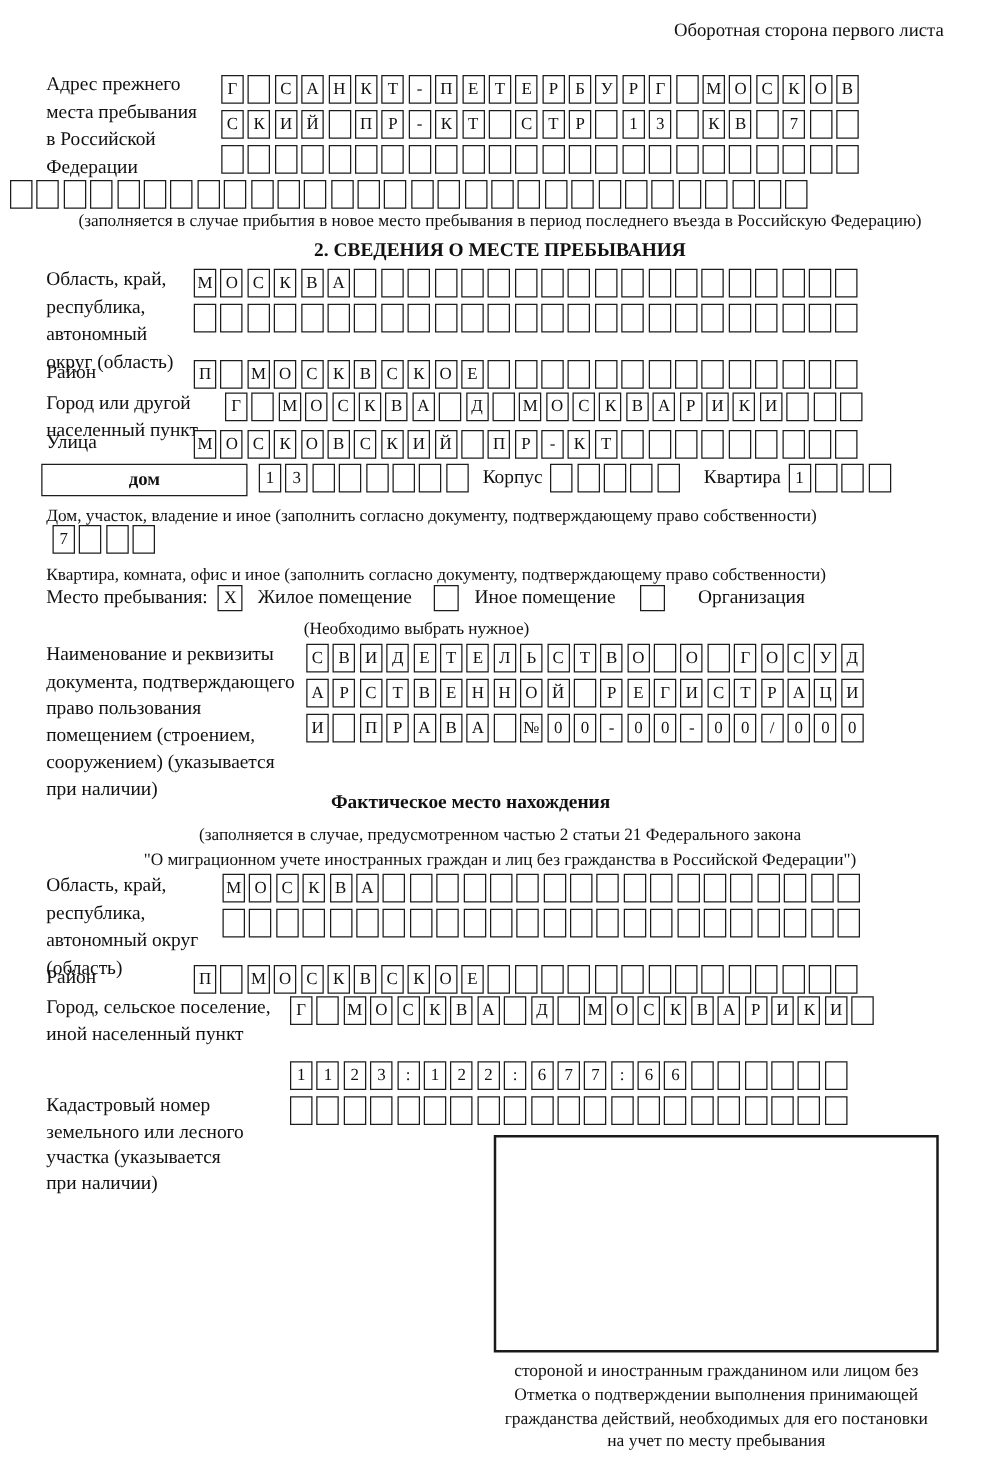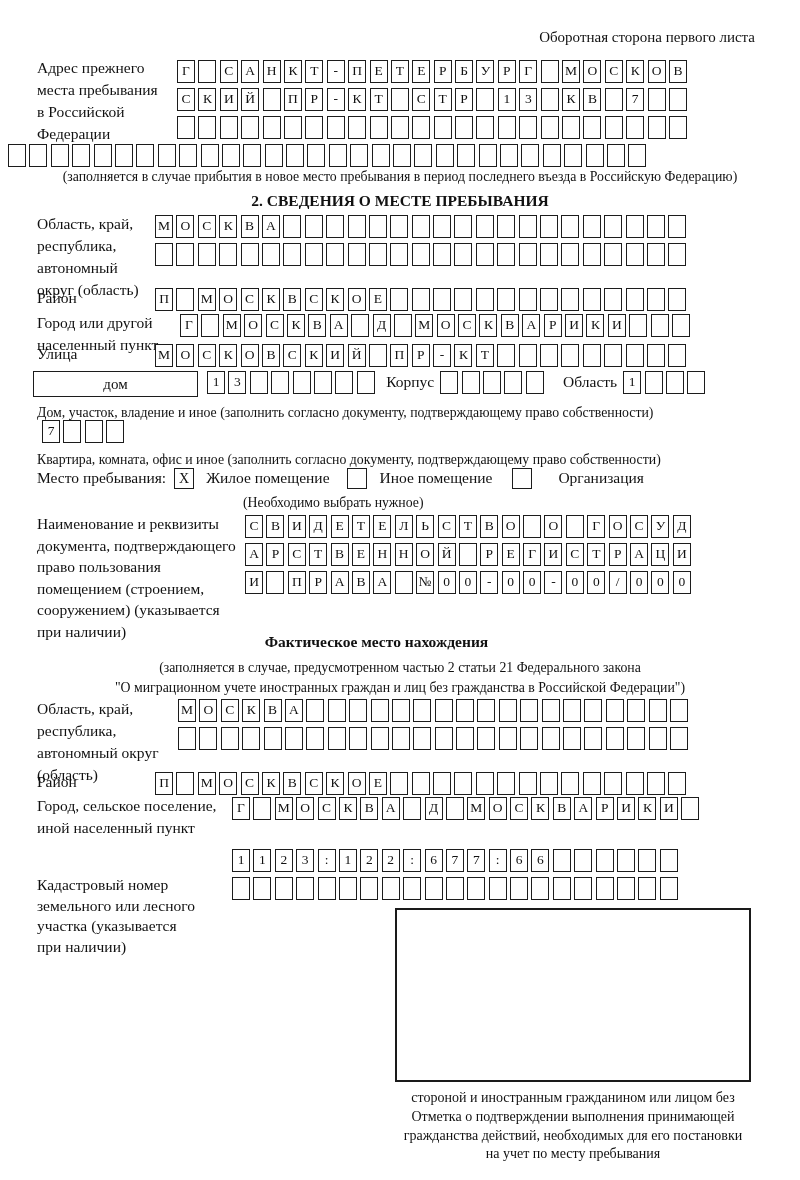--- a/index.html
+++ b/index.html
@@ -30,41 +30,42 @@
   }
   .hrow { display: flex; align-items: flex-start; }
   .hrow .boxrow { margin-bottom: 0; }
   .bigbox {
     flex: none;
     height: 26px;
     border: 1.6px solid #1c1c1c;
     display: flex; align-items: center; justify-content: center;
     font-size: 15px;
     background: #fff;
+    font-weight: bold;
   }
   .inl { flex: none; }
   .chk {
     flex: none; display: inline-block;
     width: 20px; height: 21px;
     border: 1.6px solid #1c1c1c;
     font-size: 14px; line-height: 19px; text-align: center;
     vertical-align: middle;
     background: #fff;
   }
   .stamp {
     border: 2px solid #1a1a1a;
     background: #fff;
   }
 </style>
 </head>
 <body>
 
 <div class="page">
 
-  <div class="abs note" style="top:28px; right:45px; font-size:15px;">Оборотная сторона первого листа</div>
+  <div class="abs note" style="top:16px; right:45px; font-size:15px;">Оборотная сторона первого листа</div>
 
   <div class="abs lbl" style="top:57px; left:37px;">
       <div>Адрес прежнего</div>
       <div>места пребывания</div>
       <div>в Российской</div>
       <div>Федерации</div>
     </div>
   <div class="abs" style="top:60px; left:177px;">
     <div class="boxrow">
         <span class="cell">Г</span>
@@ -346,21 +347,21 @@
         <span class="cell"></span>
       </div>
     <div class="inl lbl" style="margin:0 6px 0 8px;">Корпус</div>
     <div class="boxrow">
         <span class="cell"></span>
         <span class="cell"></span>
         <span class="cell"></span>
         <span class="cell"></span>
         <span class="cell"></span>
       </div>
-    <div class="inl lbl" style="margin:0 6px 0 16px;">Область</div>
+    <div class="inl lbl" style="margin:0 6px 0 16px;">Квартира</div>
     <div class="boxrow">
         <span class="cell">1</span>
         <span class="cell"></span>
         <span class="cell"></span>
         <span class="cell"></span>
       </div>
   </div>
   <div class="abs note" style="top:403px; left:37px;">Дом, участок, владение и иное (заполнить согласно документу, подтверждающему право собственности)</div>
 
   <div class="abs hrow" style="top:420px; left:33px;">

